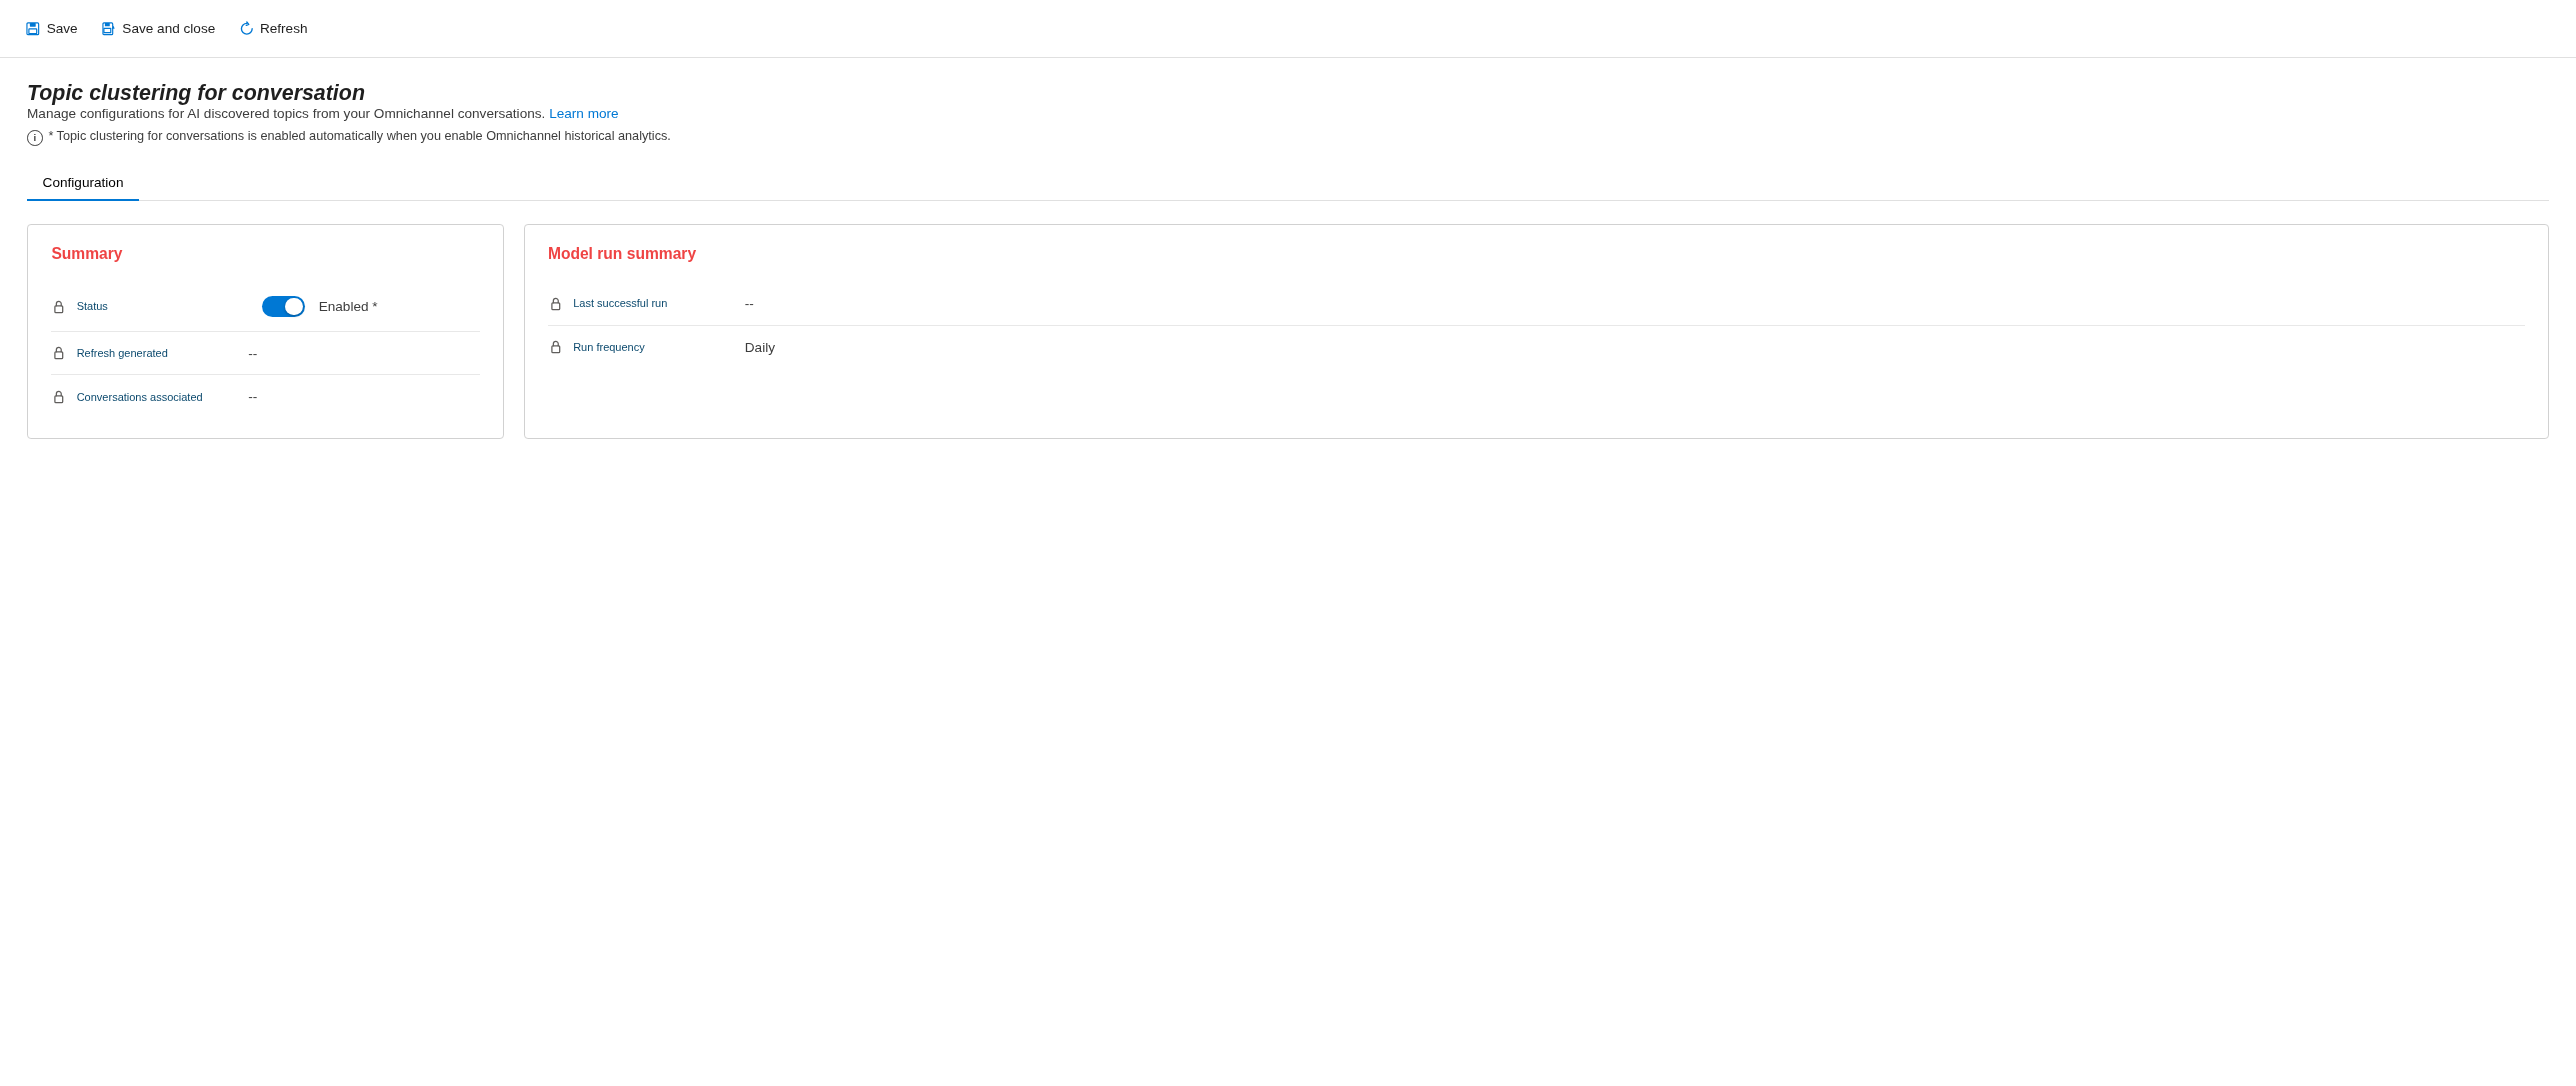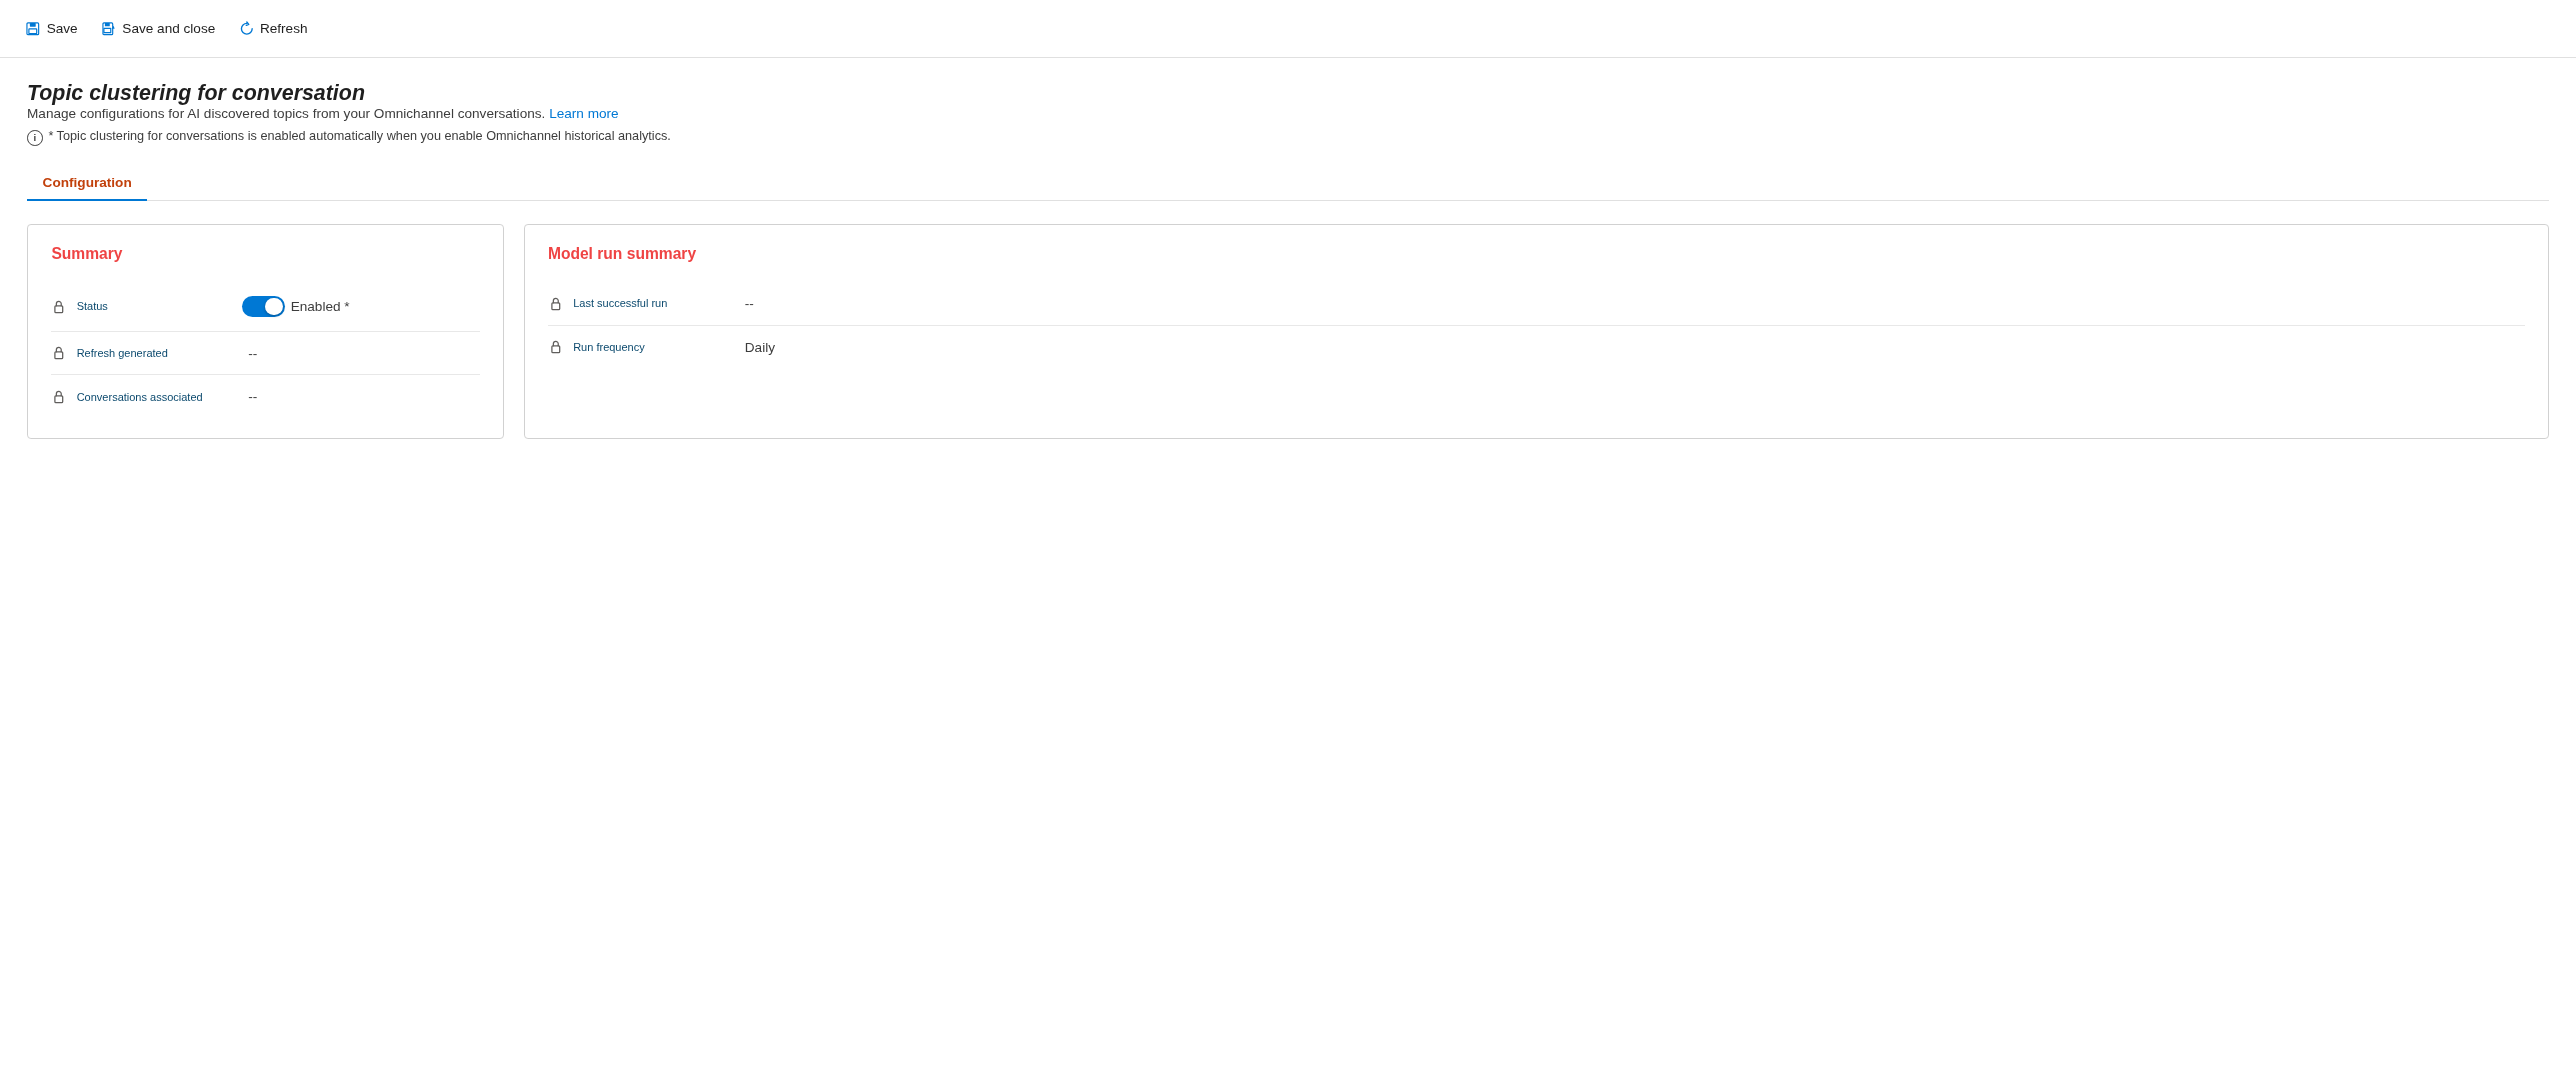--- a/index.html
+++ b/index.html
@@ -104,22 +104,22 @@
       padding: 9.7px 15.6px;
       font-size: 13.6px;
       cursor: pointer;
       border: none;
       background: none;
       color: #3d3d3d;
       position: relative;
     }
 
     .tab.active {
-      color: #c2410c;
-      font-weight: 700;
+      color: #000000;
+      font-weight: 400;
     }
 
     .tab.active::after {
       content: '';
       position: absolute;
       bottom: -1px;
       left: 0;
       right: 0;
       height: 1.9px;
       background: #0078d4;
@@ -184,22 +184,22 @@
     .field-value {
       font-size: 13.6px;
       color: #3d3d3d;
       margin-left: 15.6px;
     }
 
     
     .toggle-container {
       display: flex;
       align-items: center;
-      gap: 6px;
-      margin-left: 9px;
+      gap: 14px;
+      margin-left: 29px;
     }
 
     .toggle {
       position: relative;
       width: 43px;
       height: 21.4px;
       cursor: pointer;
     }
 
     .toggle input {

